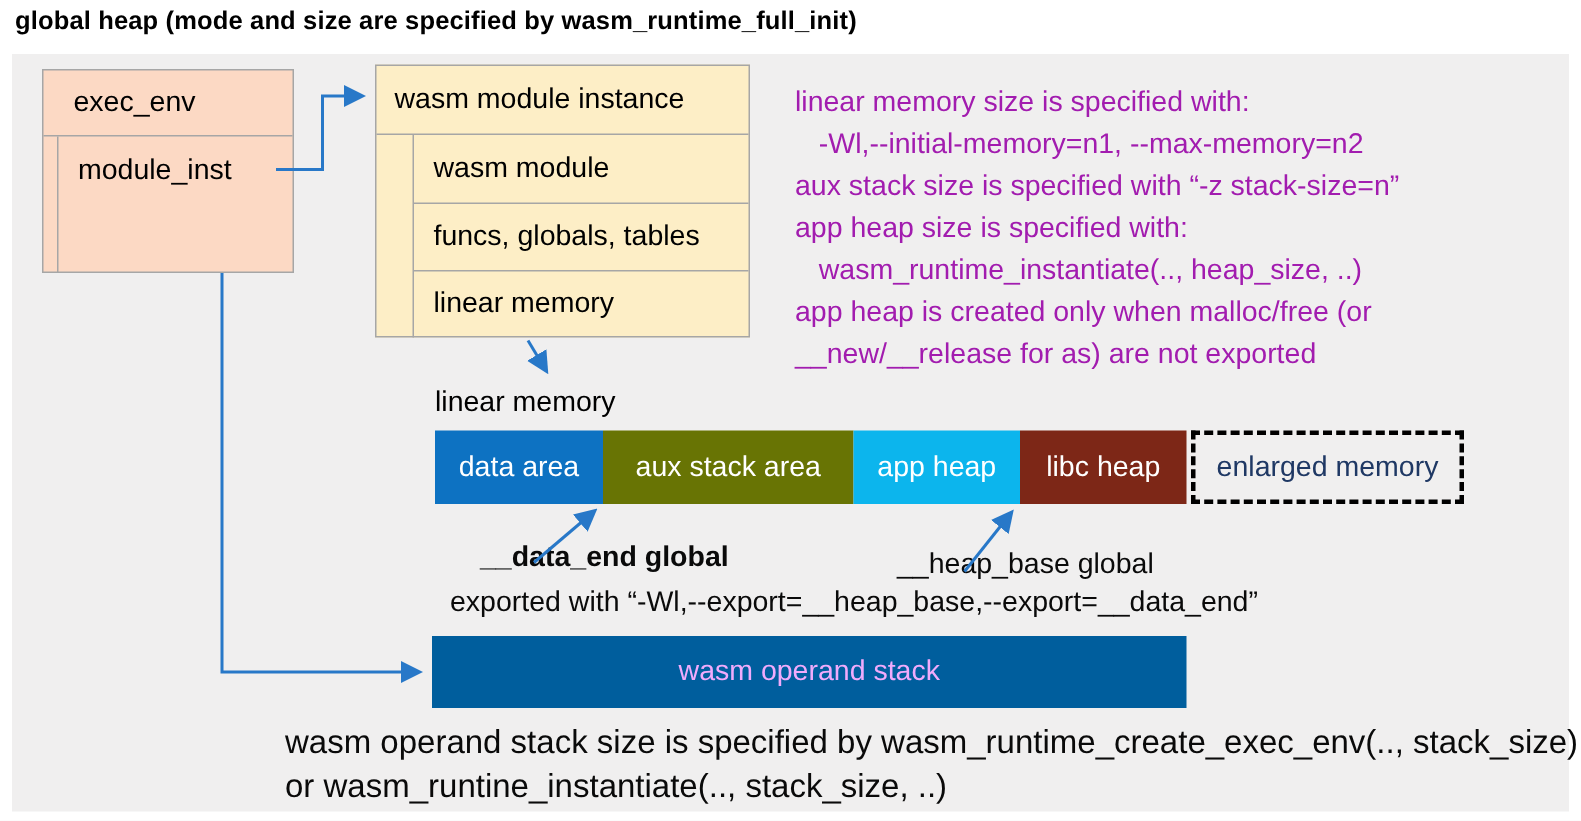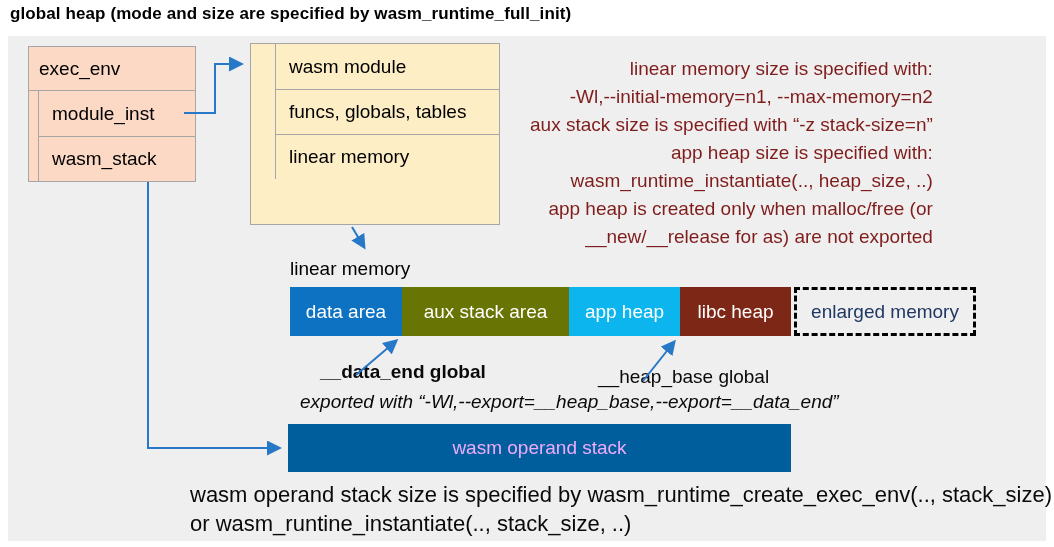--- a/index.html
+++ b/index.html
@@ -9,56 +9,56 @@
   }
   .abs{position:absolute;}
   .title{
     left:10px;top:4px;font-size:17px;font-weight:600;letter-spacing:.1px;color:#000;
   }
   .panel{
     left:8px;top:36px;width:1038px;height:505px;background:#f0efef;
   }
   
   .box{box-sizing:border-box;border:1px solid #a6a6a6;font-size:19px;color:#000;}
-  .box-header{border-bottom:1px solid #a6a6a6;display:flex;align-items:center;padding-left:10px;box-sizing:border-box;}
+  .box-header{border-bottom:1px solid #a6a6a6;display:flex;align-items:center;padding-left:20px;box-sizing:border-box;}
   .box-body{border-left:1px solid #a6a6a6;box-sizing:border-box;}
   .box-row{display:flex;align-items:center;padding-left:13px;box-sizing:border-box;}
   .box-row + .box-row{border-top:1px solid #a6a6a6;}
 
   .exec-env{left:28px;top:46px;width:168px;height:136px;}
   .exec-env .box-header{height:44px;}
   .exec-env .box-body{margin-left:9px;height:91px;}
   .exec-env .box-row{height:45px;}
 
   .mod-inst{left:250px;top:43px;width:250px;height:182px;}
   .mod-inst .box-header{height:46px;padding-left:12px;}
   .mod-inst .box-body{margin-left:24px;height:135px;}
   .mod-inst .box-row{height:45px;}
 
-  .notes{left:530px;top:55px;font-size:19px;line-height:28px;color:#7f1d1d;text-align:right;}
+  .notes{left:530px;top:55px;font-size:19px;line-height:28px;color:#a21caf;}
   .notes div{white-space:pre;}
 
   .lm-label{left:290px;top:258px;font-size:19px;color:#000;}
 
   .seg{top:287px;height:49px;display:flex;align-items:center;justify-content:center;
        color:#fff;font-size:19px;white-space:nowrap;}
   .seg-data{left:290px;width:112px;}
   .seg-aux{left:402px;width:167px;}
   .seg-app{left:569px;width:111px;}
   .seg-libc{left:680px;width:111px;}
   .enlarged{
     left:794px;top:287px;width:182px;height:49px;box-sizing:border-box;
     border:3px dashed #000;display:flex;align-items:center;justify-content:center;
     font-size:19px;
   }
 
   .g-label{font-size:19px;color:#0a0a0a;white-space:pre;}
   .lbl-data-end{left:320px;top:361px;font-weight:bold;}
   .lbl-heap-base{left:598px;top:366px;}
-  .lbl-exported{left:300px;top:391px;font-style:italic;}
+  .lbl-exported{left:300px;top:391px;}
 
   .operand{
     left:288px;top:424px;width:503px;height:48px;display:flex;align-items:center;
     justify-content:center;color:#f0abfc;font-size:19px;
   }
   .bottom-notes{left:190px;top:480px;font-size:22px;line-height:29px;color:#0a0a0a;}
   .bottom-notes div{white-space:pre;}
 
   svg.overlay{left:0;top:0;width:1054px;height:547px;pointer-events:none;}
 </style>
@@ -66,25 +66,25 @@
 <body>
 
 <div class="abs title">global heap (mode and size are specified by wasm_runtime_full_init)</div>
 
 <div class="abs panel" style="background-color: rgb(240, 239, 239);"></div>
 
 <div class="abs box exec-env" style="background-color: rgb(252, 217, 196);">
   <div class="box-header">exec_env</div>
   <div class="box-body">
     <div class="box-row">module_inst</div>
-    <div class="box-row">wasm_stack</div>
   </div>
 </div>
 
 <div class="abs box mod-inst" style="background-color: rgb(253, 238, 198);">
+  <div class="box-header">wasm module instance</div>
   <div class="box-body">
     <div class="box-row">wasm module</div>
     <div class="box-row">funcs, globals, tables</div>
     <div class="box-row">linear memory</div>
   </div>
 </div>
 
 <div class="abs notes">
   <div>linear memory size is specified with:</div>
   <div>   -Wl,--initial-memory=n1, --max-memory=n2</div>

